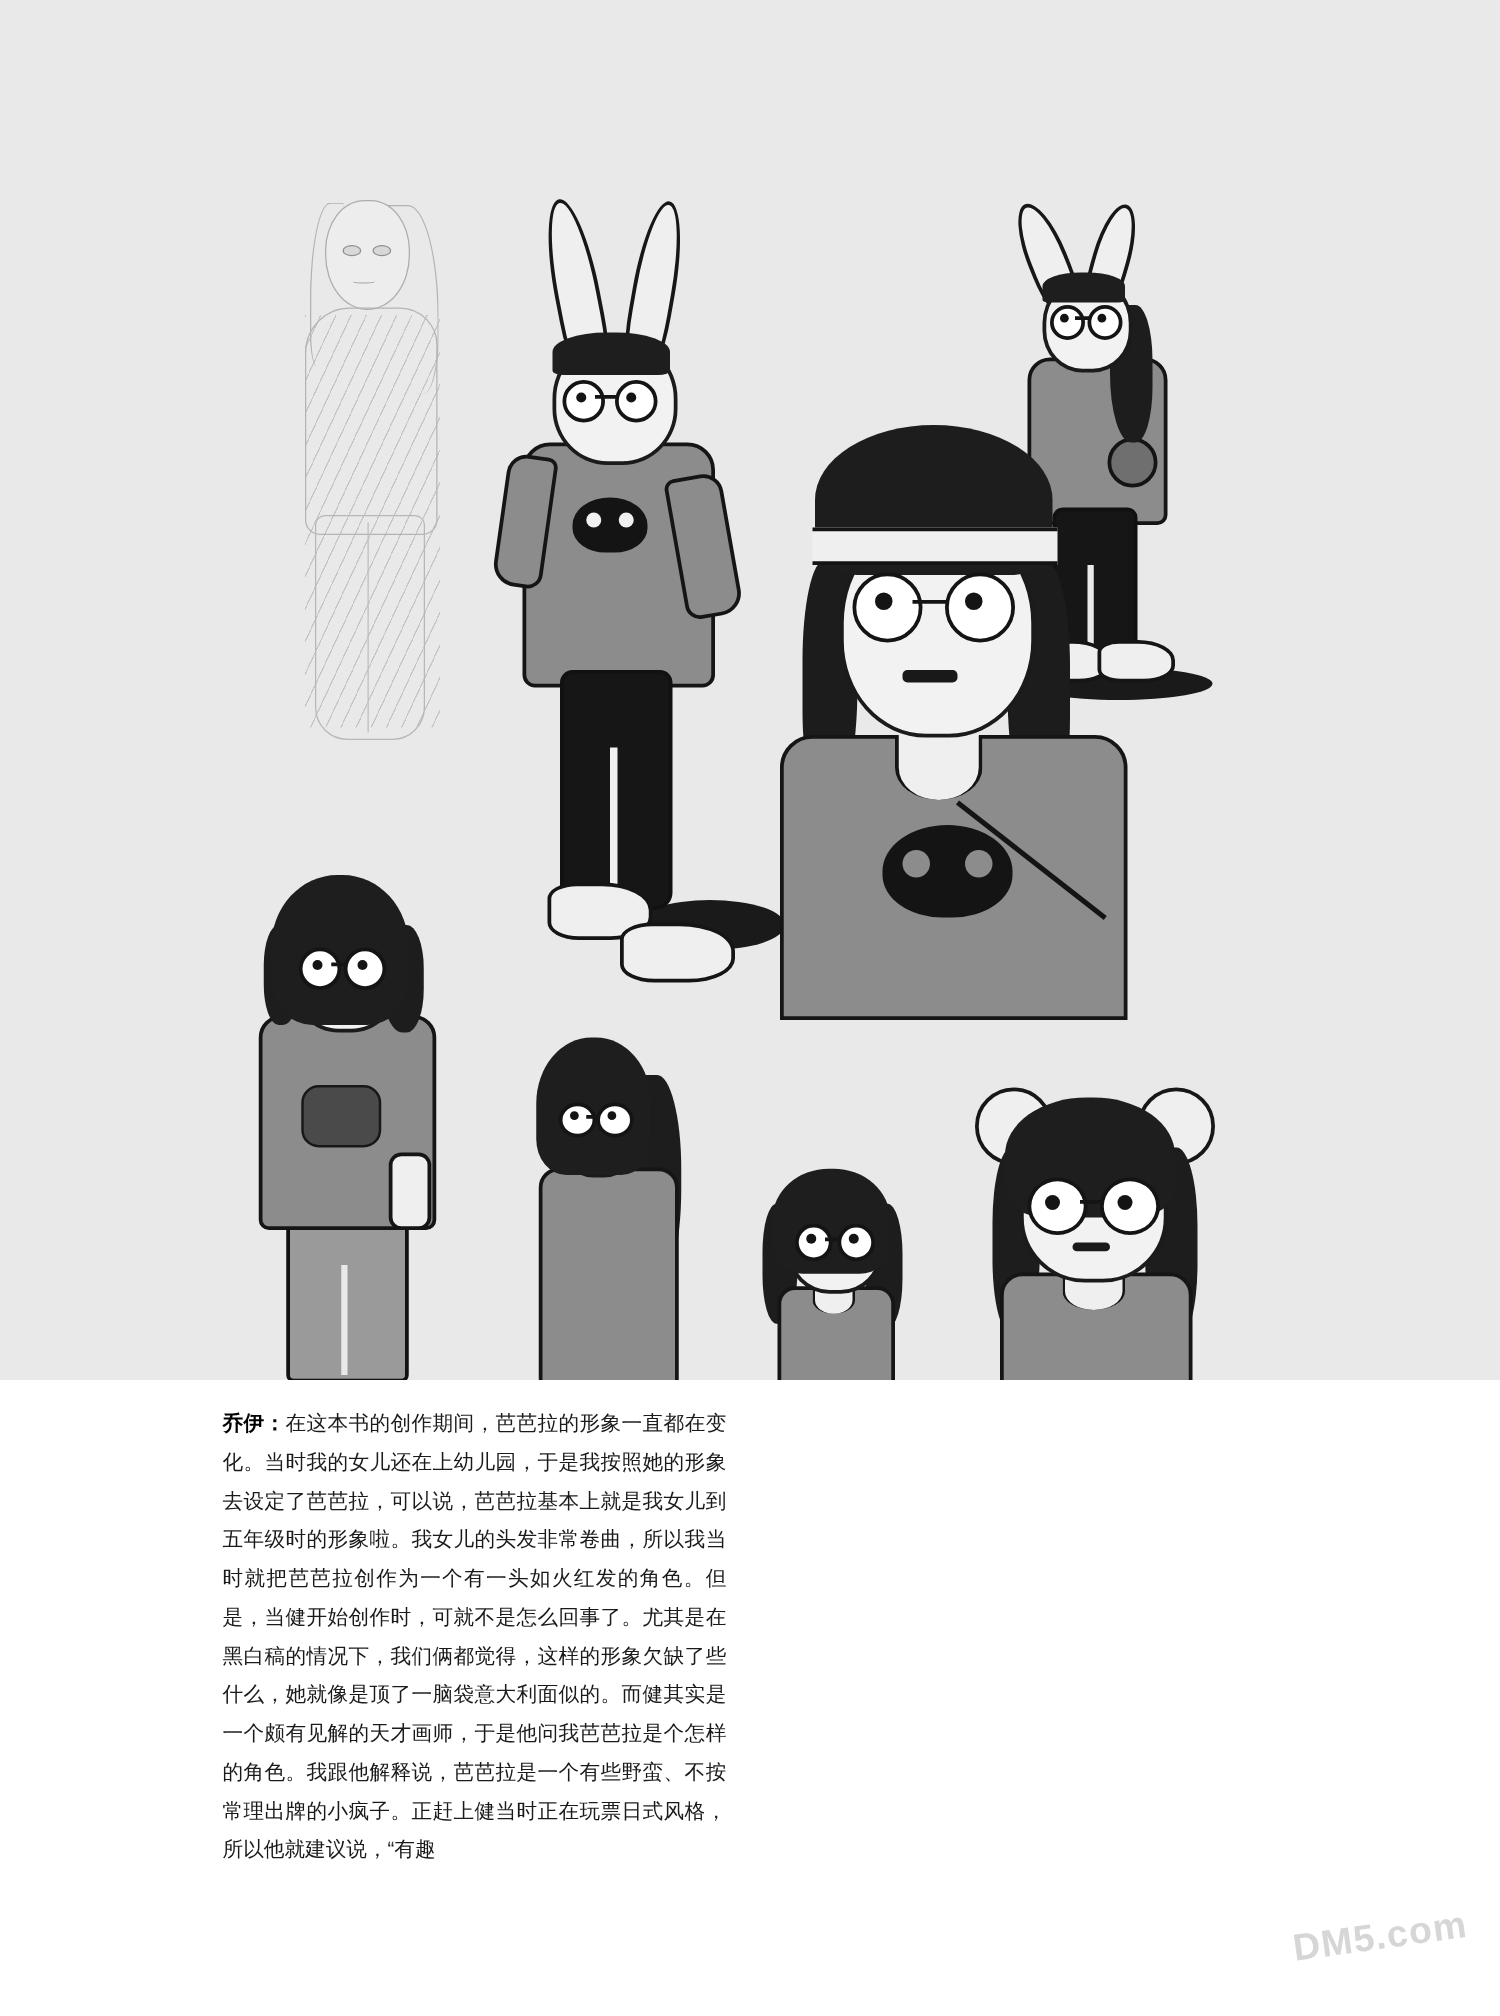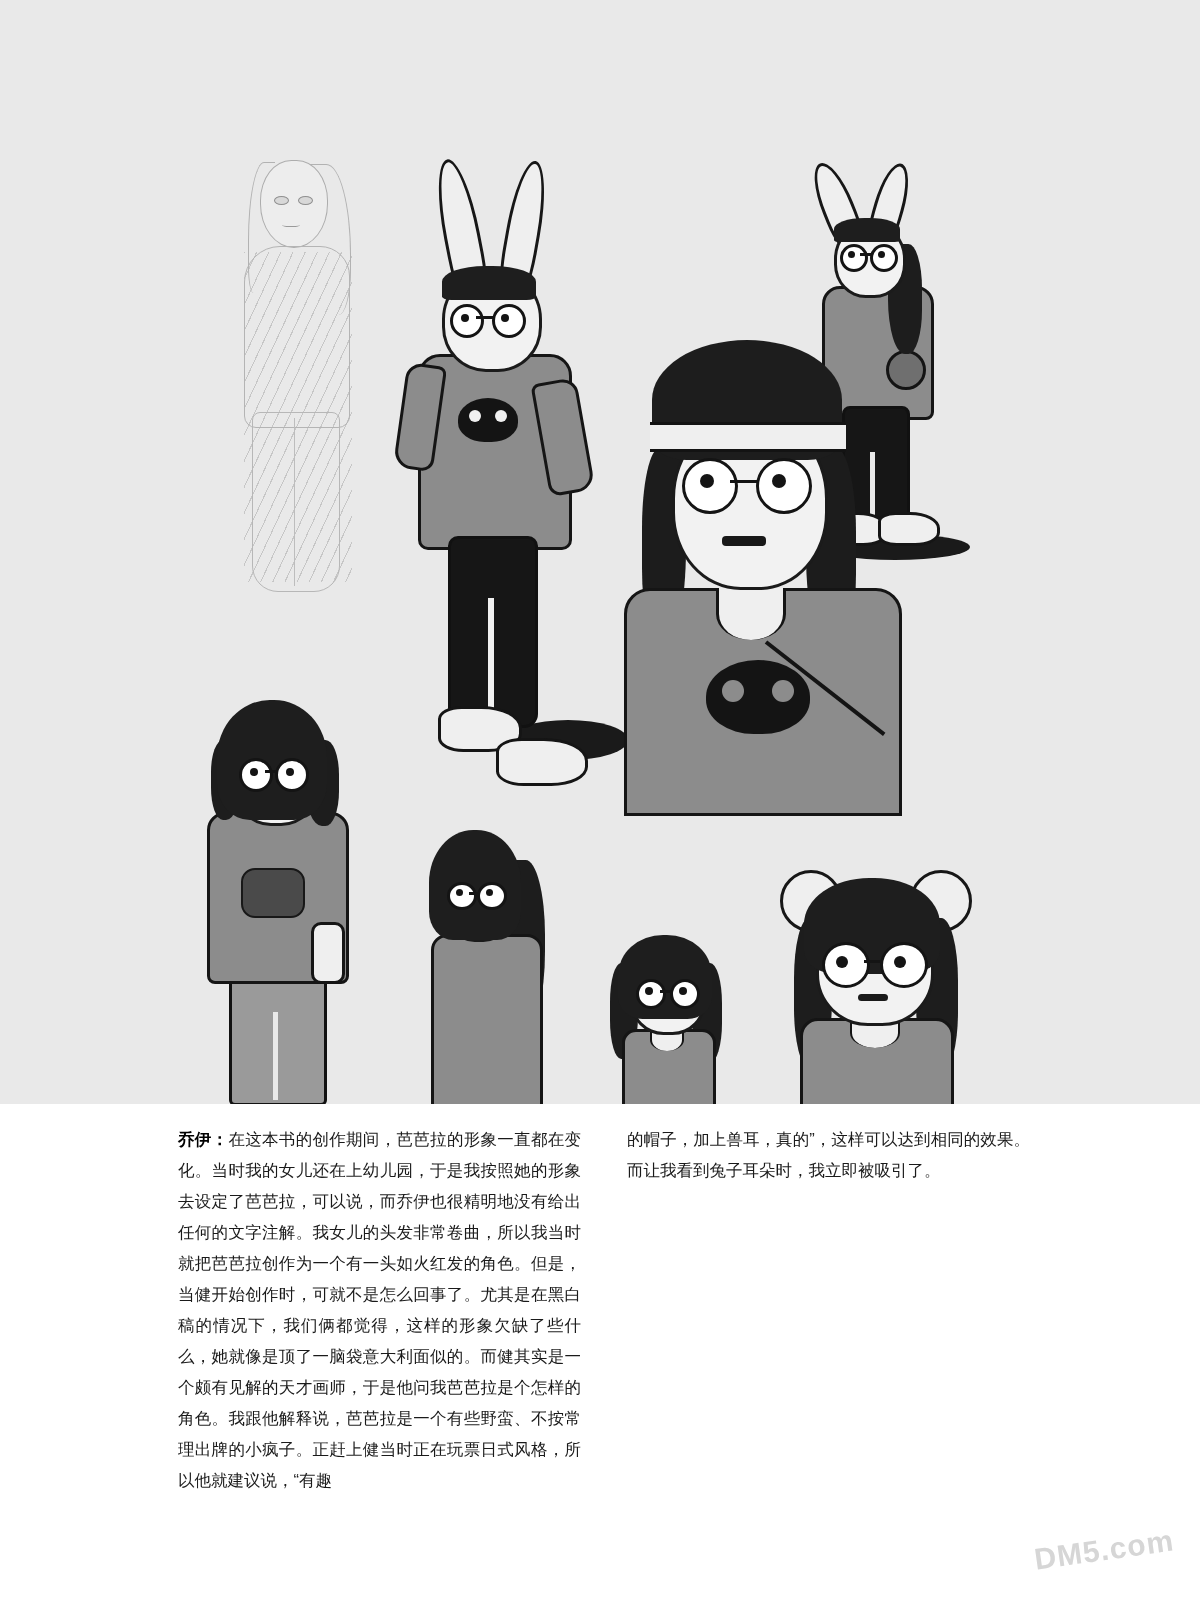--- a/index.html
+++ b/index.html
@@ -459,25 +459,24 @@
       <div class="pupil r"></div>
       <div class="mouth"></div>
     </div>
 
   </div>
 
   <div class="text-area">
     <div class="columns">
 
       <div class="col">
-        <p class="para"><span class="speaker">乔伊：</span><span>在这本书的创作期间，芭芭拉的形象一直都在变化。当时我的女儿还在上幼儿园，于是我按照她的形象去设定了芭芭拉，可以说，而乔伊也很精明地没有给出任何的文字注解。我女儿的头发非常卷曲，所以我当时就把芭芭拉创作为一个有一头如火红发的角色。但是，当健开始创作时，可就不是怎么回事了。尤其是在黑白稿的情况下，我们俩都觉得，这样的形象欠缺了些什么，她就像是顶了一脑袋意大利面似的。而健其实是一个颇有见解的天才画师，于是他问我芭芭拉是个怎样的角色。我跟他解释说，芭芭拉是一个有些野蛮、不按常理出牌的小疯子。正赶上健当时正在玩票日式风格，所以他就建议说，“有趣</span></p>
+        <p class="para"><span class="speaker">乔伊：</span><span>在这本书的创作期间，芭芭拉的形象一直都在变化。当时我的女儿还在上幼儿园，于是我按照她的形象去设定了芭芭拉，可以说，芭芭拉基本上就是我女儿到五年级时的形象啦。我女儿的头发非常卷曲，所以我当时就把芭芭拉创作为一个有一头如火红发的角色。但是，当健开始创作时，可就不是怎么回事了。尤其是在黑白稿的情况下，我们俩都觉得，这样的形象欠缺了些什么，她就像是顶了一脑袋意大利面似的。而健其实是一个颇有见解的天才画师，于是他问我芭芭拉是个怎样的角色。我跟他解释说，芭芭拉是一个有些野蛮、不按常理出牌的小疯子。正赶上健当时正在玩票日式风格，所以他就建议说，“有趣</span></p>
       </div>
 
       <div class="col">
-        <p class="para"><span>的帽子，加上兽耳，真的”，这样可以达到相同的效果。而让我看到兔子耳朵时，我立即被吸引了。</span></p>
       </div>
 
     </div>
 
     <div class="watermark">DM5.com</div>
   </div>
 
 </div>
 
 </body></html>

